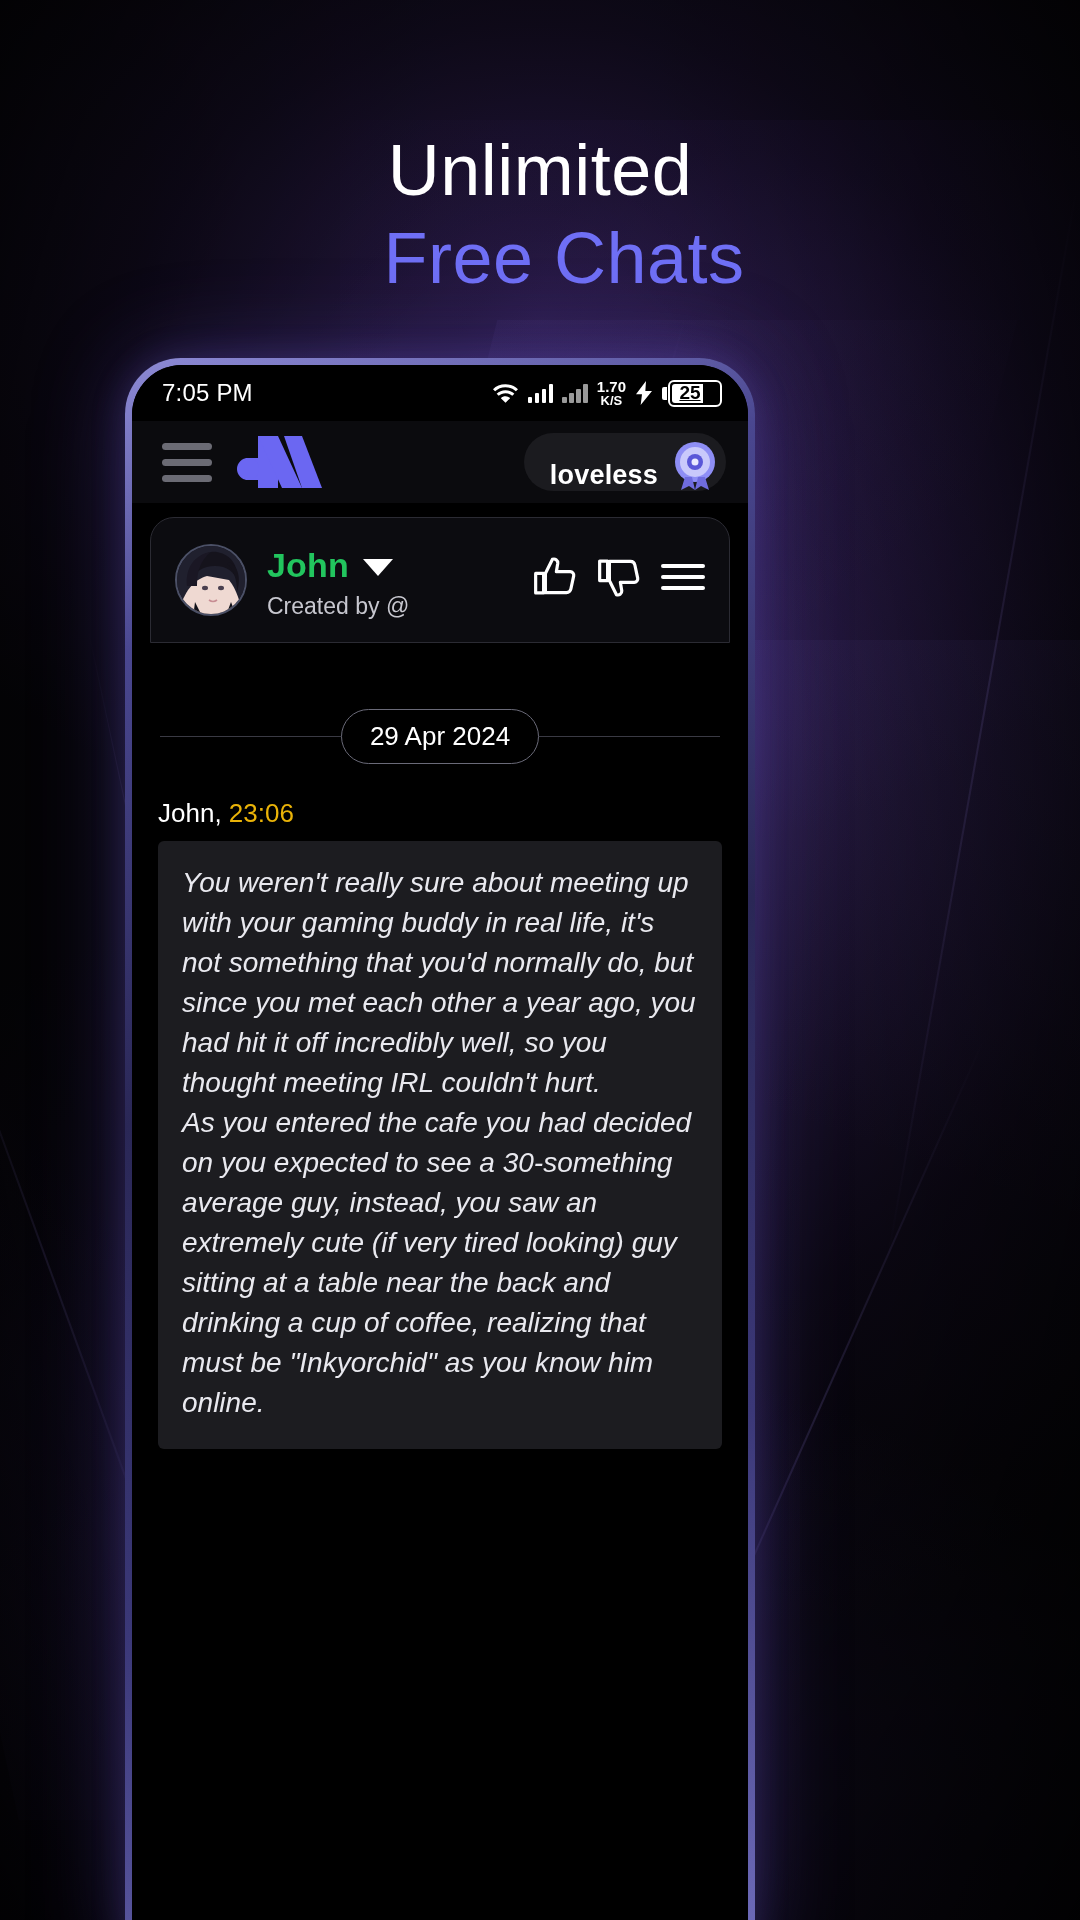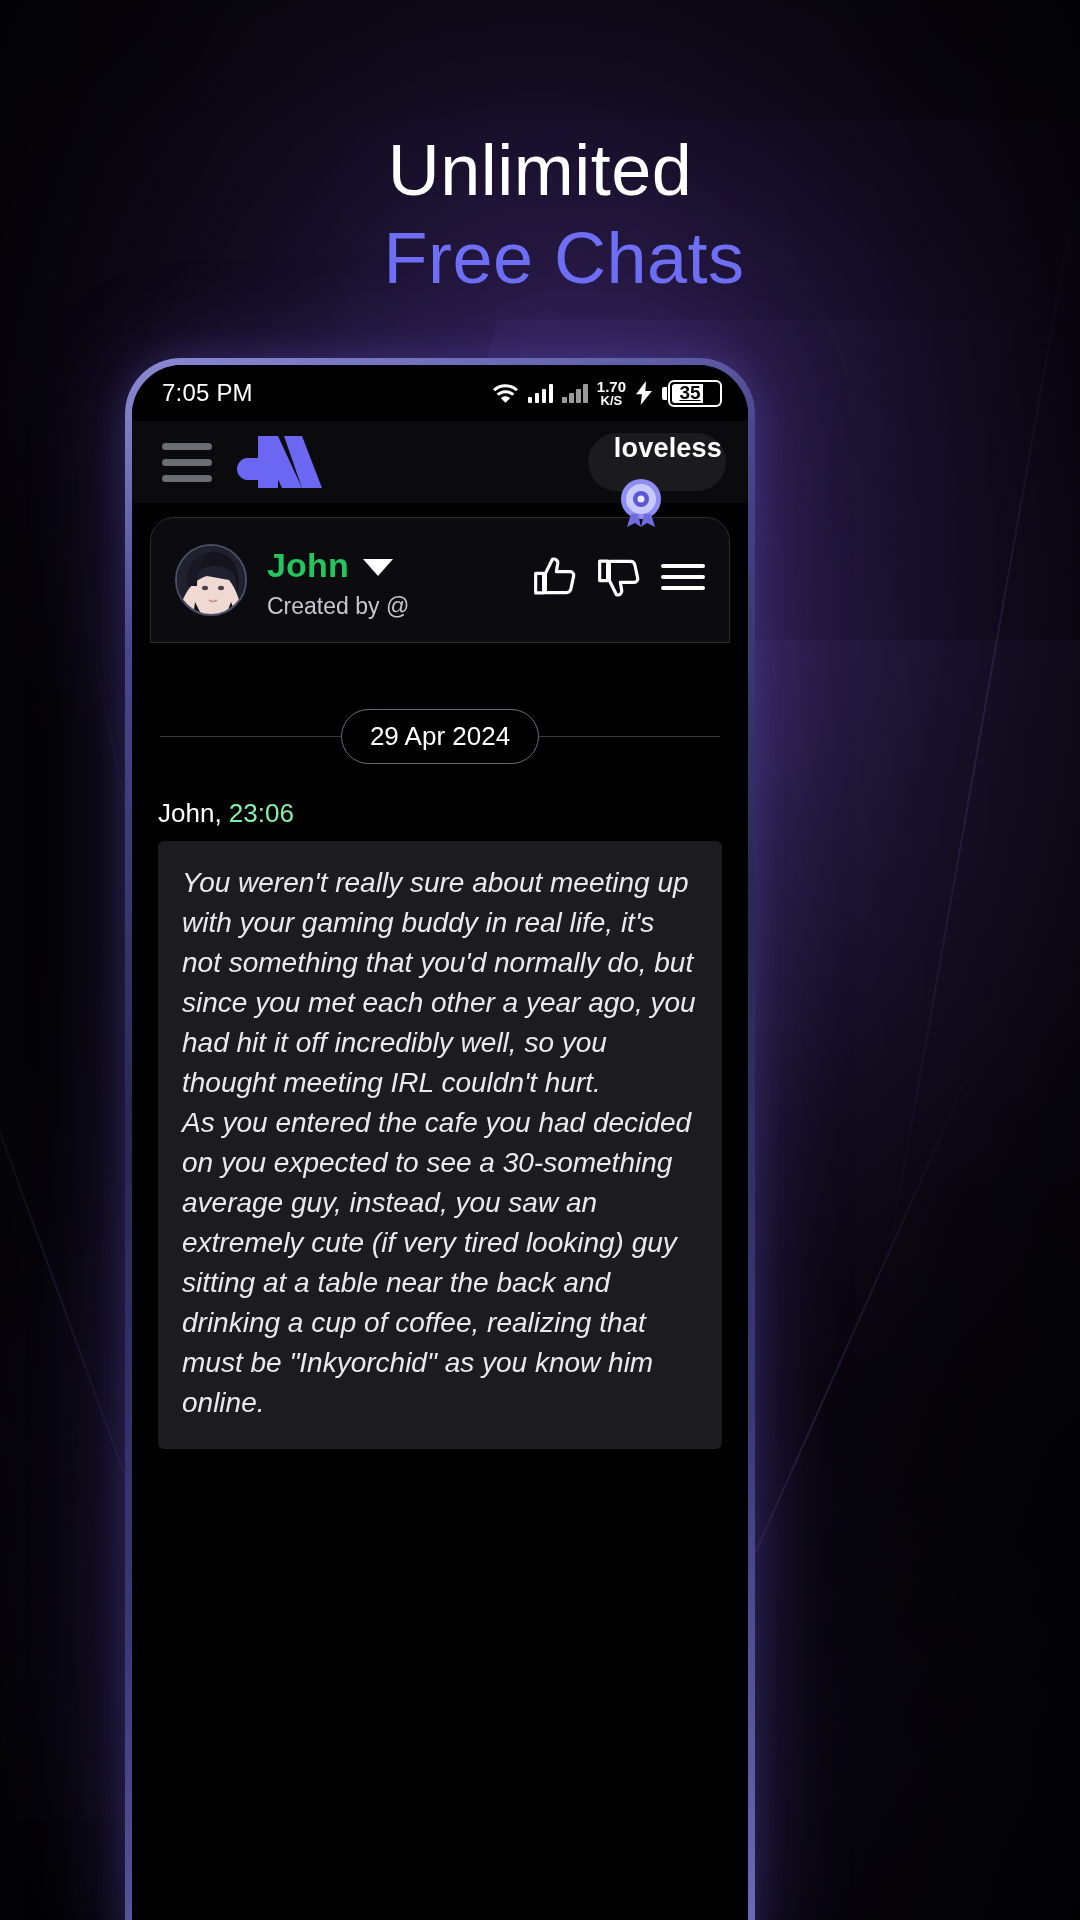--- a/index.html
+++ b/index.html
@@ -74,22 +74,22 @@
   .batt-txt{position:relative;color:#000;font-size:19px;font-weight:700;z-index:2;padding-right:10px;}
   .batt-nub{width:5px;height:13px;background:#fff;border-radius:2px 0 0 2px;margin-right:1px;}
 
   
   .appbar{height:82px;display:flex;align-items:center;padding:0 22px 0 30px;background:#0b0b0e;gap:22px;}
   .hamb{display:flex;flex-direction:column;gap:9px;width:50px;flex:0 0 auto;}
   .hamb span{display:block;height:7px;border-radius:4px;background:#6b6b74;}
   .hamb span:nth-child(1){width:50px;} .hamb span:nth-child(2){width:50px;} .hamb span:nth-child(3){width:50px;}
   .logo{width:88px;height:52px;flex:0 0 auto;}
   .spacer{flex:1 1 auto;}
-  .badge{display:flex;align-items:flex-start;background:#1b1b1f;border-radius:40px;height:58px;
-    padding:0 4px 0 26px;gap:10px;position:relative;flex-direction:column;}
+  .badge{display:flex;align-items:flex-end;background:#1b1b1f;border-radius:40px;height:58px;
+    padding:0 4px 0 26px;gap:10px;position:relative;}
   .badge-label{color:#fff;font-size:27px;font-weight:700;letter-spacing:.2px;}
   .rosette{width:54px;height:54px;flex:0 0 auto;}
 
   
   .card{margin:14px 18px 0 18px;border:1px solid #2b2b33;border-top-left-radius:24px;border-top-right-radius:24px;
     border-bottom:1px solid #2b2b33;background:#0c0c10;padding:26px 24px 22px 24px;
     display:flex;align-items:flex-start;gap:20px;}
   .avatar{width:72px;height:72px;border-radius:50%;flex:0 0 auto;overflow:hidden;
     border:2px solid #4b5066;background:#141420;position:relative;}
   .ch-meta{flex:1 1 auto;min-width:0;padding-top:2px;}
@@ -104,21 +104,21 @@
   .kebab span{display:block;height:4px;background:#fff;border-radius:2px;}
   .kebab span:nth-child(1){width:44px;} .kebab span:nth-child(2){width:44px;} .kebab span:nth-child(3){width:44px;}
 
   
   .chat{padding:0 18px;background:#000;height:calc(100% - 56px - 82px - 150px);}
   .date-row{display:flex;align-items:center;gap:0;margin:66px 0 0 0;padding:0 10px;}
   .date-row .rule{flex:1 1 auto;height:1px;background:#3a3a44;}
   .date-chip{border:1px solid #6a6a78;border-radius:30px;padding:11px 28px;color:#fff;font-size:26px;
     white-space:nowrap;background:#000;}
   .sender{margin:34px 0 12px 8px;font-size:26px;color:#ffffff;}
-  .sender .ts{color:#86efac;}
+  .sender .ts{color:#eab308;}
   .bubble{background:#1c1c20;border-radius:6px;padding:22px 24px 26px 24px;margin:0 8px;}
   .bubble p{color:#e9e9ef;font-size:28px;line-height:40px;font-style:italic;}
   .bubble p + p{margin-top:0;}
 </style>
 </head>
 <body>
 
 <div class="bg-root">
   <div class="bg-glow-a"></div>
   <div class="bg-glow-b"></div>
@@ -167,21 +167,21 @@
           <span>1.70</span>
           <small>K/S</small>
         </div>
         <svg class="bolt" viewBox="0 0 12 18">
           <polygon points="7.5,0 0,10 4.5,10 3.5,18 12,7.5 7,7.5" fill="#fff"></polygon>
         </svg>
         <div class="batt">
           <div class="batt-nub"></div>
           <div class="batt-body">
             <div class="batt-fill"></div>
-            <span class="batt-txt">35</span>
+            <span class="batt-txt">25</span>
           </div>
         </div>
       </div>
     </div>
 
     <div class="appbar">
       <div class="hamb">
         <span></span>
           <span></span>
           <span></span>

